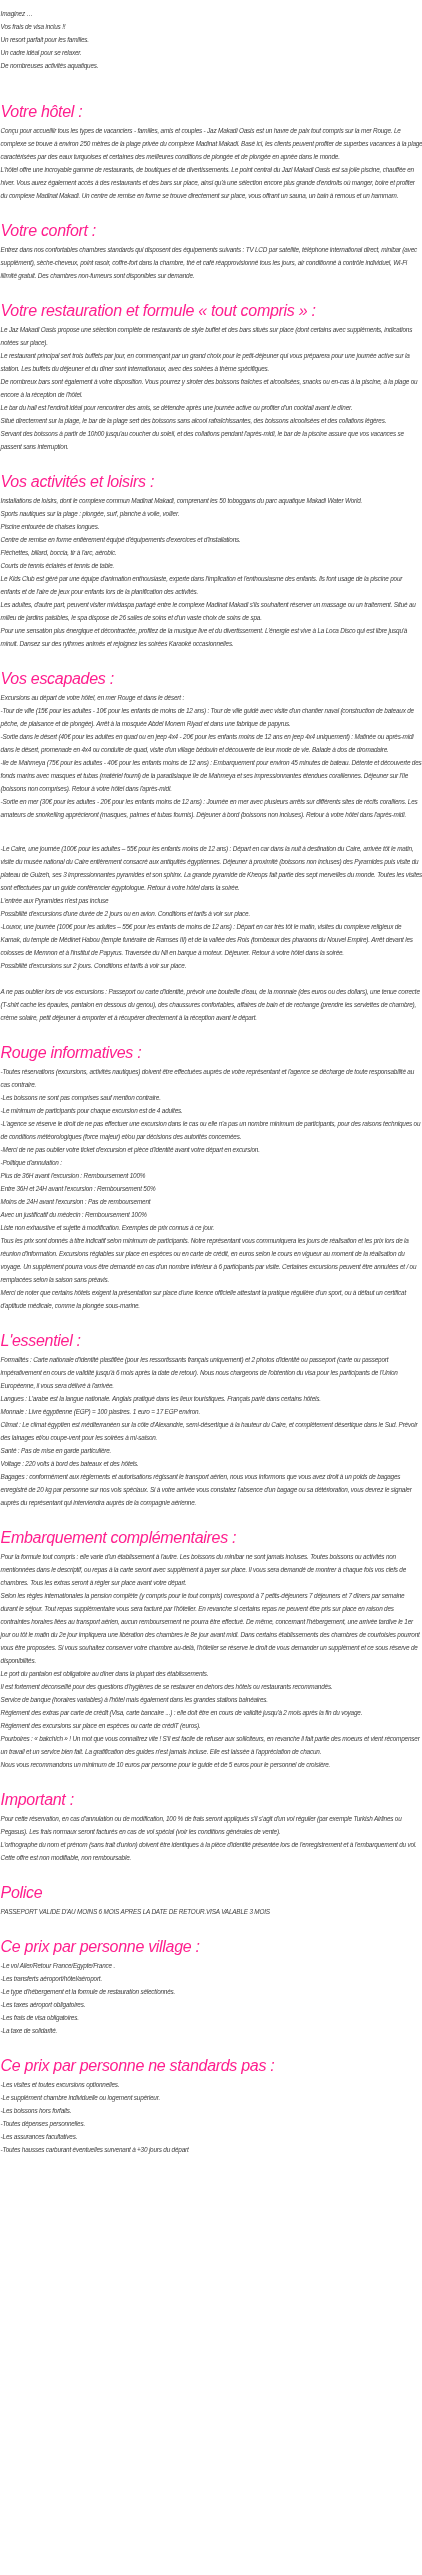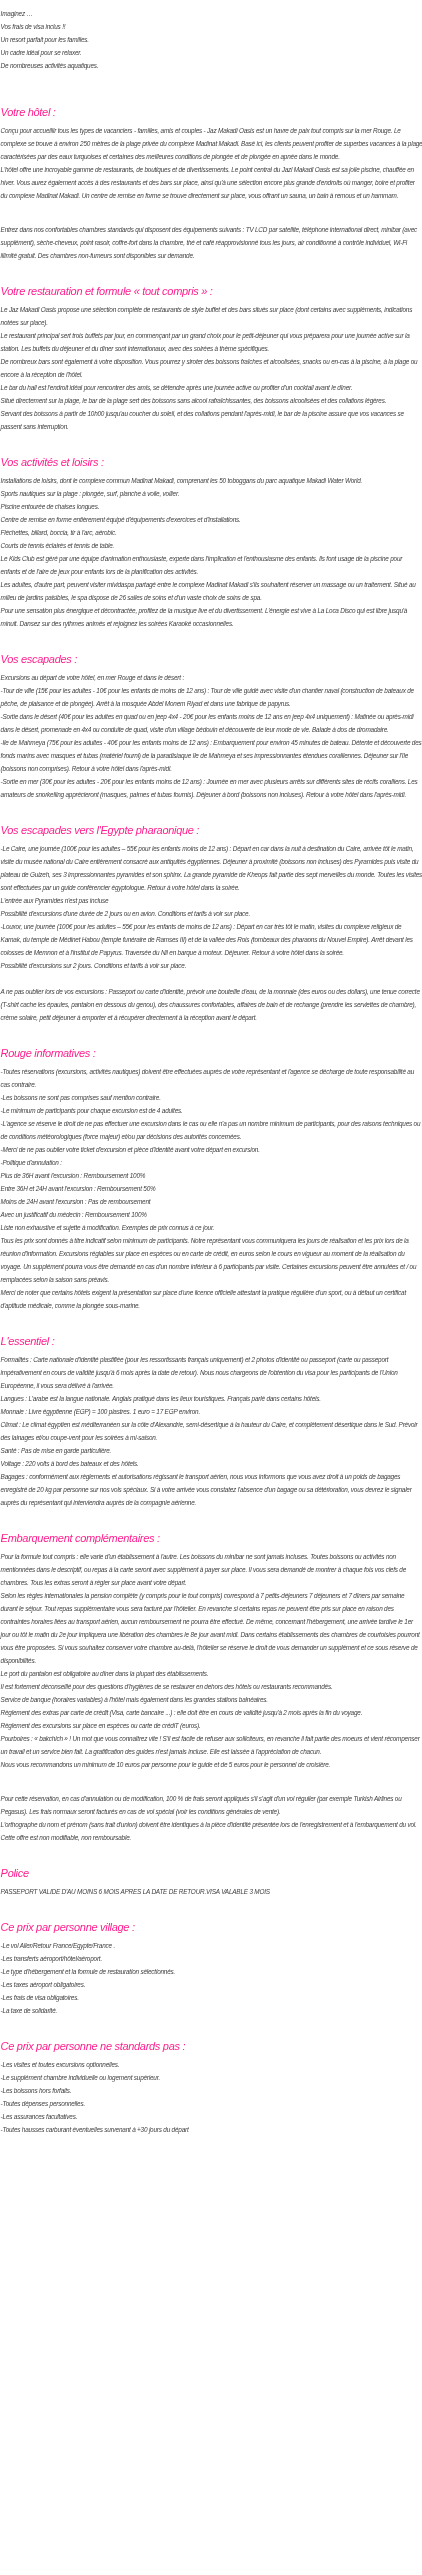--- a/index.html
+++ b/index.html
@@ -18,21 +18,21 @@
     margin: 0;
     white-space: normal;
     font-family: "Liberation Sans Narrow", "Liberation Sans", sans-serif;
     transform-origin: left;
   }
   .intro .line { line-height: 13px; }
   h2.section-title {
     color: #ff1f8e;
     font-style: italic;
     font-weight: normal;
-    font-size: 11px;
+    font-size: 16px;
     letter-spacing: -0.3px;
     margin: 0;
     line-height: 16.7px;
     font-family: "Liberation Sans", sans-serif;
   }
   .section { margin-top: 21px; }
   .section .section-title { margin-bottom: 3.3px; }
   .gap { height: 13px; }
   .section.first { margin-top: 32px; }
 </style>
@@ -48,20 +48,21 @@
     <p class="line">De nombreuses activités aquatiques.</p>
   </div>
 
   <div id="sections">
       <div class="section first">
         <h2 class="section-title">Votre hôtel :</h2>
         <p class="line">Conçu pour accueillir tous les types de vacanciers - familles, amis et couples - Jaz Makadi Oasis est un havre de paix tout compris sur la mer Rouge. Le complexe se trouve à environ 250 mètres de la plage privée du complexe Madinat Makadi. Basé ici, les clients peuvent profiter de superbes vacances à la plage caractérisées par des eaux turquoises et certaines des meilleures conditions de plongée et de plongée en apnée dans le monde.</p>
         <p class="line">L'hôtel offre une incroyable gamme de restaurants, de boutiques et de divertissements. Le point central du Jazl Makadi Oasis est sa jolie piscine, chauffée en hiver. Vous aurez également accès à des restaurants et des bars sur place, ainsi qu'à une sélection encore plus grande d'endroits où manger, boire et profiter du complexe Madinat Makadi. Un centre de remise en forme se trouve directement sur place, vous offrant un sauna, un bain à remous et un hammam.</p>
       </div>
       <div class="section">
+        <h2 class="section-title">Votre confort :</h2>
         <p class="line">Entrez dans nos confortables chambres standards qui disposent des équipements suivants : TV LCD par satellite, téléphone international direct, minibar (avec supplément), sèche-cheveux, point rasoir, coffre-fort dans la chambre, thé et café réapprovisionné tous les jours, air conditionné à contrôle individuel, Wi-Fi illimité gratuit. Des chambres non-fumeurs sont disponibles sur demande.</p>
       </div>
       <div class="section">
         <h2 class="section-title">Votre restauration et formule « tout compris » :</h2>
         <p class="line">Le Jaz Makadi Oasis propose une sélection complète de restaurants de style buffet et des bars situés sur place (dont certains avec suppléments, indications notées sur place).</p>
         <p class="line">Le restaurant principal sert trois buffets par jour, en commençant par un grand choix pour le petit-déjeuner qui vous préparera pour une journée active sur la station. Les buffets du déjeuner et du dîner sont internationaux, avec des soirées à thème spécifiques.</p>
         <p class="line">De nombreux bars sont également à votre disposition. Vous pourrez y siroter des boissons fraîches et alcoolisées, snacks ou en-cas à la piscine, à la plage ou encore à la réception de l'hôtel.</p>
         <p class="line">Le bar du hall est l'endroit idéal pour rencontrer des amis, se détendre après une journée active ou profiter d'un cocktail avant le dîner.</p>
         <p class="line">Situé directement sur la plage, le bar de la plage sert des boissons sans alcool rafraîchissantes, des boissons alcoolisées et des collations légères.</p>
         <p class="line">Servant des boissons à partir de 10h00 jusqu'au coucher du soleil, et des collations pendant l'après-midi, le bar de la piscine assure que vos vacances se passent sans interruption.</p>
@@ -80,21 +81,20 @@
       </div>
       <div class="section">
         <h2 class="section-title">Vos escapades :</h2>
         <p class="line">Excursions au départ de votre hôtel, en mer Rouge et dans le désert :</p>
         <p class="line">-Tour de ville (15€ pour les adultes - 10€ pour les enfants de moins de 12 ans) : Tour de ville guidé avec visite d'un chantier naval (construction de bateaux de pêche, de plaisance et de plongée). Arrêt à la mosquée Abdel Monem Riyad et dans une fabrique de papyrus.</p>
         <p class="line">-Sortie dans le désert (40€ pour les adultes en quad ou en jeep 4x4 - 20€ pour les enfants moins de 12 ans en jeep 4x4 uniquement) : Matinée ou après-midi dans le désert, promenade en 4x4 ou conduite de quad, visite d'un village bédouin et découverte de leur mode de vie. Balade à dos de dromadaire.</p>
         <p class="line">-Ile de Mahmeya (75€ pour les adultes - 40€ pour les enfants moins de 12 ans) : Embarquement pour environ 45 minutes de bateau. Détente et découverte des fonds marins avec masques et tubas (matériel fourni) de la paradisiaque île de Mahmeya et ses impressionnantes étendues coralliennes. Déjeuner sur l'île (boissons non comprises). Retour à votre hôtel dans l'après-midi.</p>
         <p class="line">-Sortie en mer (30€ pour les adultes - 20€ pour les enfants moins de 12 ans) : Journée en mer avec plusieurs arrêts sur différents sites de récifs coralliens. Les amateurs de snorkelling apprécieront (masques, palmes et tubas fournis). Déjeuner à bord (boissons non incluses). Retour à votre hôtel dans l'après-midi.</p>
       </div>
       <div class="section">
-        <h2 class="section-title">Vos escapades vers l'Egypte pharaonique :</h2>
         <p class="line">-Le Caire, une journée (100€ pour les adultes – 55€ pour les enfants moins de 12 ans) : Départ en car dans la nuit à destination du Caire, arrivée tôt le matin, visite du musée national du Caire entièrement consacré aux antiquités égyptiennes. Déjeuner à proximité (boissons non incluses) des Pyramides puis visite du plateau de Guizeh, ses 3 impressionnantes pyramides et son sphinx. La grande pyramide de Kheops fait partie des sept merveilles du monde. Toutes les visites sont effectuées par un guide conférencier égyptologue. Retour à votre hôtel dans la soirée.</p>
         <p class="line">L'entrée aux Pyramides n'est pas incluse</p>
         <p class="line">Possibilité d'excursions d'une durée de 2 jours ou en avion. Conditions et tarifs à voir sur place.</p>
         <p class="line">-Louxor, une journée (100€ pour les adultes – 55€ pour les enfants de moins de 12 ans) : Départ en car très tôt le matin, visites du complexe religieux de  Karnak, du temple de   Médinet Habou (temple funéraire de Ramses III) et de la vallée des Rois (tombeaux des pharaons du Nouvel Empire). Arrêt devant les colosses de Memnon et à l'institut de Papyrus. Traversée du Nil en barque à moteur. Déjeuner. Retour à votre hôtel dans la soirée.</p>
         <p class="line">Possibilité d'excursions sur 2 jours. Conditions et tarifs à voir sur place.</p>
         <div class="gap"></div>
         <p class="line">A ne pas oublier lors de vos excursions : Passeport ou carte d'identité, prévoir une bouteille d'eau, de la monnaie (des euros ou des dollars), une tenue correcte (T-shirt cache les épaules, pantalon en dessous du genou), des chaussures confortables, affaires  de bain et de rechange (prendre les serviettes de chambre), crème solaire, petit déjeuner à emporter et à récupérer directement à la réception avant le départ.</p>
       </div>
       <div class="section">
         <h2 class="section-title">Rouge informatives :</h2>
@@ -128,20 +128,21 @@
         <p class="line">Selon les règles internationales la pension complète (y compris pour le tout compris) correspond à 7 petits-déjeuners 7 déjeuners et 7 dîners par semaine durant le séjour. Tout repas supplémentaire vous sera facturé par l'hôtelier. En revanche si certains repas ne peuvent être pris sur place en raison des contraintes horaires liées au transport aérien, aucun remboursement ne pourra être effectué. De même, concernant l'hébergement, une arrivée tardive le 1er jour ou tôt le matin du 2e jour impliquera une libération des chambres le 8e jour avant midi. Dans certains établissements des chambres de courtoisies pourront vous être proposées. Si vous souhaitez conserver votre chambre au-delà, l'hôtelier se réserve le droit de vous demander un supplément et ce sous réserve de disponibilités.</p>
         <p class="line">Le port du pantalon est obligatoire au dîner dans la plupart des établissements.</p>
         <p class="line">Il est fortement déconseillé pour des questions d'hygiènes de se restaurer en dehors des hôtels ou restaurants recommandés.</p>
         <p class="line">Service de banque (horaires variables) à l'hôtel mais également dans les grandes stations balnéaires.</p>
         <p class="line">Règlement des extras par carte de crédit (Visa, carte bancaire ...) : elle doit être en cours de validité jusqu'à 2 mois après la fin du voyage.</p>
         <p class="line">Règlement des excursions sur place en espèces ou carte de crédiT (euros).</p>
         <p class="line">Pourboires : « bakchich » ! Un mot que vous connaîtrez vite ! S'il est facile de refuser aux solliciteurs, en revanche il fait partie des moeurs et vient récompenser un travail et un service bien fait. La gratification des guides n'est jamais incluse. Elle est laissée à l'appréciation de chacun.</p>
         <p class="line">Nous vous recommandons un minimum de 10 euros par personne pour le guide et de 5 euros pour le personnel de croisière.</p>
       </div>
       <div class="section">
+        <h2 class="section-title">Important :</h2>
         <p class="line">Pour cette réservation, en cas d'annulation ou de modification, 100 % de frais seront appliqués s'il s'agit d'un vol régulier (par exemple Turkish Airlines ou Pegasus). Les frais normaux  seront facturés en cas de vol spécial (voir les conditions générales de vente).</p>
         <p class="line">L'orthographe du nom et prénom (sans trait d'union) doivent être identiques à la pièce d'identité présentée lors de l'enregistrement  et à l'embarquement du vol.</p>
         <p class="line">Cette offre est non modifiable, non remboursable.</p>
       </div>
       <div class="section">
         <h2 class="section-title">Police</h2>
         <p class="line">PASSEPORT VALIDE D'AU MOINS 6 MOIS APRES LA DATE DE RETOUR.VISA VALABLE 3 MOIS</p>
       </div>
       <div class="section">
         <h2 class="section-title">Ce prix par personne village :</h2>

